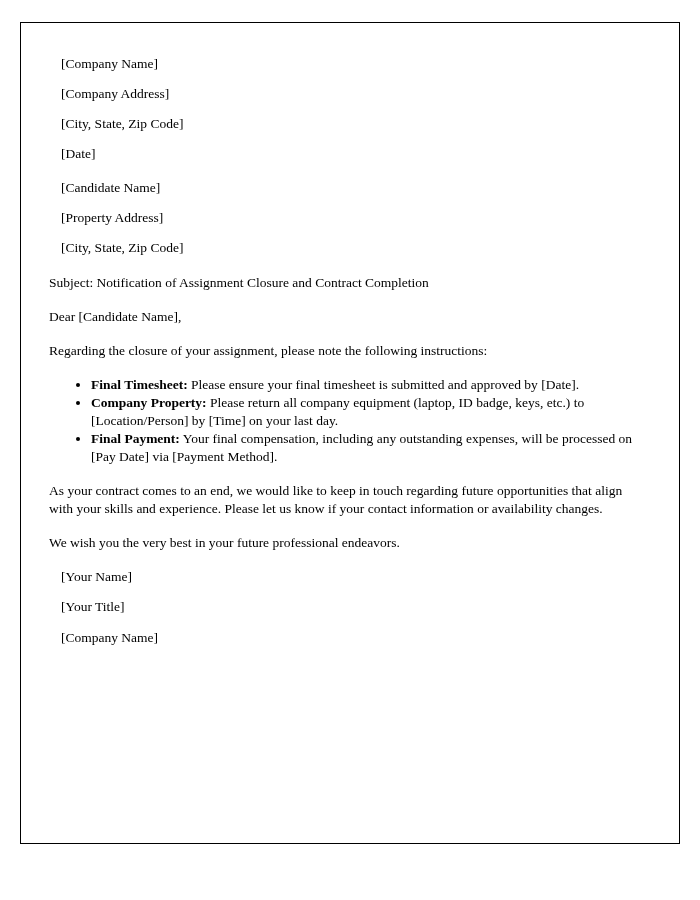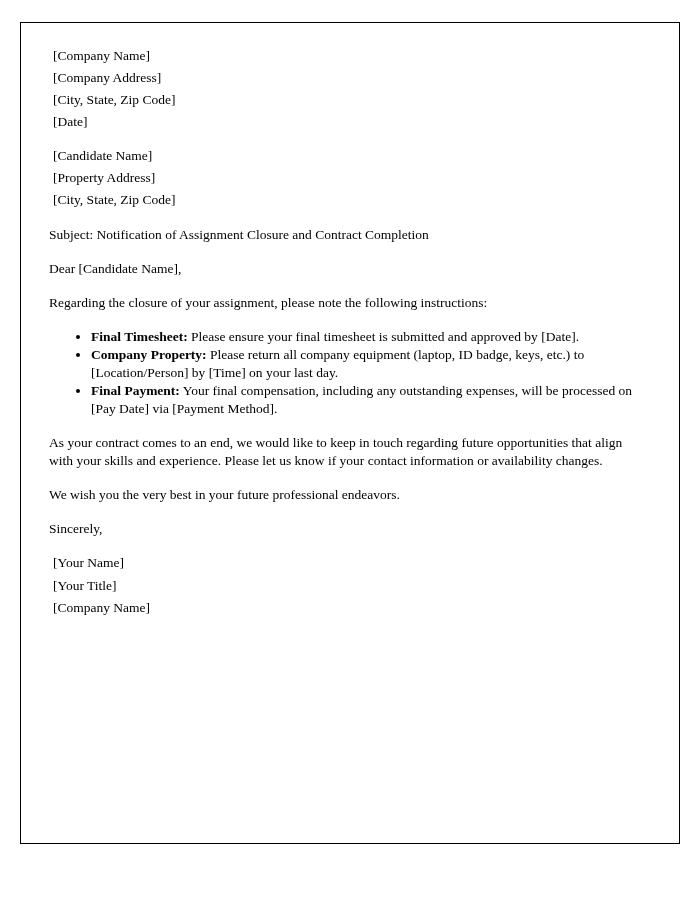--- a/index.html
+++ b/index.html
@@ -24,21 +24,21 @@
     box-sizing: border-box;
     padding: 20px 28px;
     font-size: 13.5px;
     line-height: 1.34;
     overflow: hidden;
   }
   .block {
     margin: 0 0 16px 0;
   }
   .block div {
-    margin: 4px;
+    margin: 12px;
   }
   p {
     margin: 0 12px 16px 0;
   }
   ul {
     margin: 0 0 16px 0;
     padding-left: 42px;
   }
   li {
     margin: 0;
@@ -85,21 +85,20 @@
     <li>
       <span class="b">Final Payment:</span>
       <span>Your final compensation, including any outstanding expenses, will be processed on [Pay Date] via [Payment Method].</span>
     </li>
   </ul>
 
   <p>As your contract comes to an end, we would like to keep in touch regarding future opportunities that align with your skills and experience. Please let us know if your contact information or availability changes.</p>
 
   <p>We wish you the very best in your future professional endeavors.</p>
 
-  <p>Sincerely,</p>
 
   <div class="block">
     <div>[Your Name]</div>
     <div>[Your Title]</div>
     <div>[Company Name]</div>
   </div>
 
 </div>
 
 </body></html>

